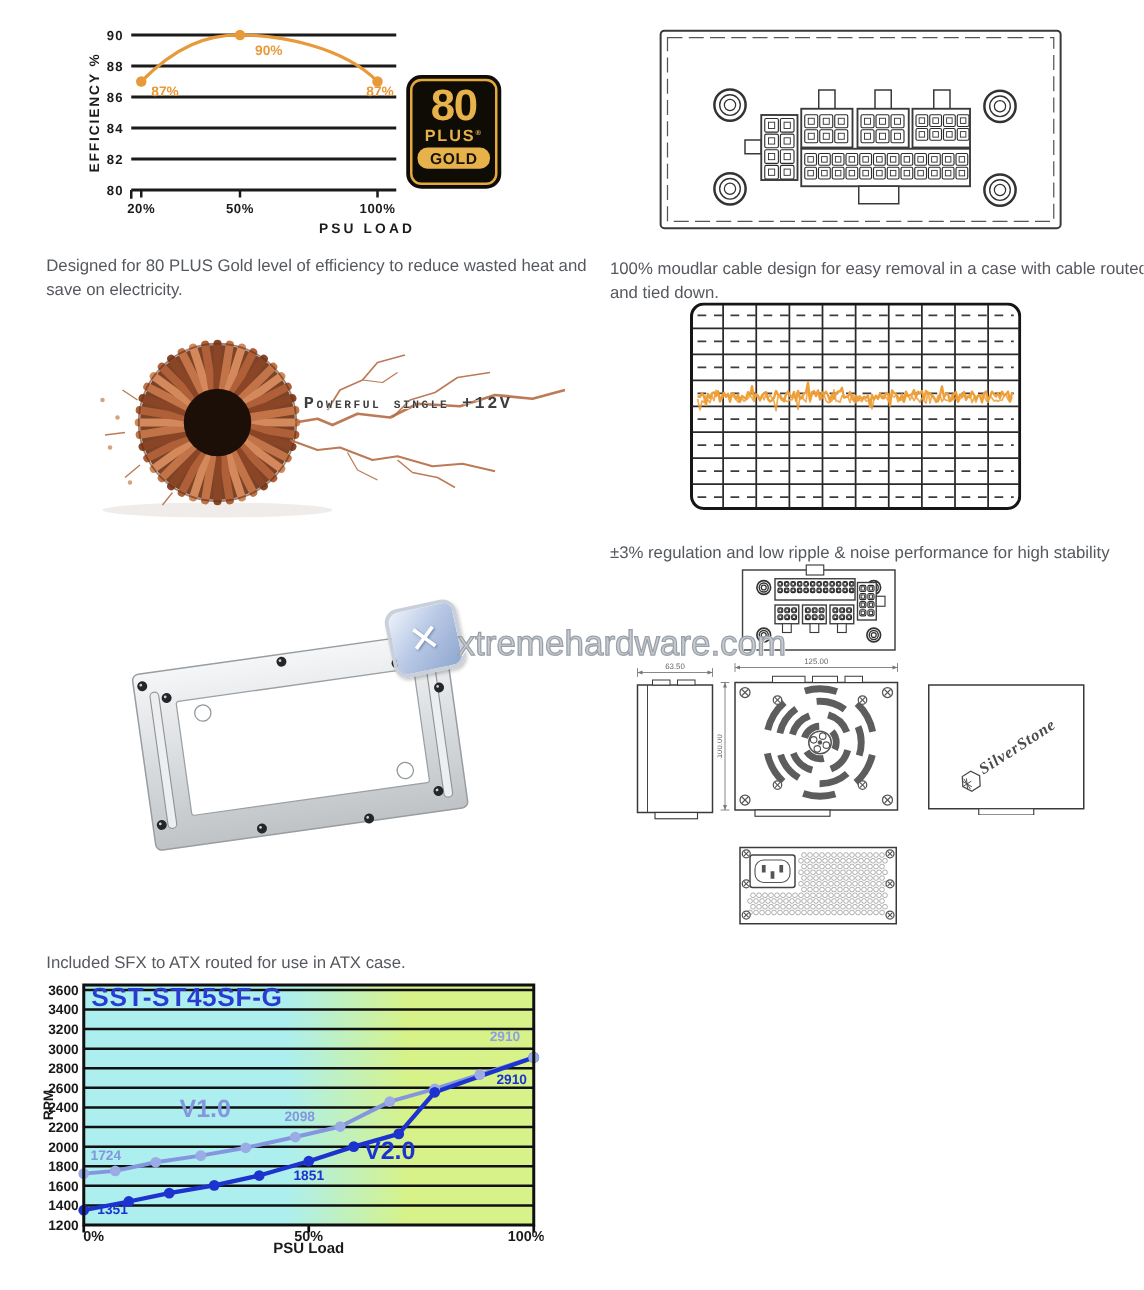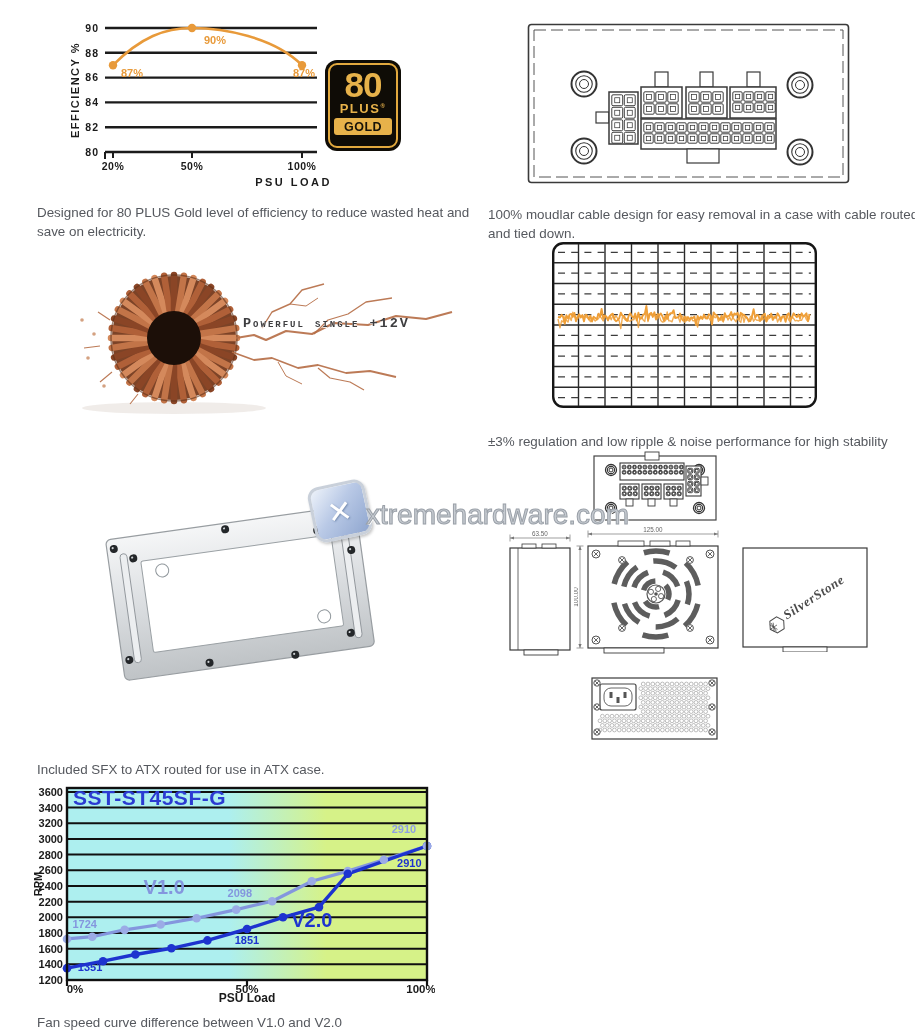--- a/index.html
+++ b/index.html
@@ -11,21 +11,21 @@
   .caption{position:absolute;margin:4px;font-size:13.4px;line-height:1.42;color:#55585e;}
   
   .badge{position:absolute;left:325px;top:60px;width:76px;height:91px;background:#0f0c06;
          border-radius:12px;padding:3px;box-sizing:border-box;}
   .badge-inner{width:100%;height:100%;border:2px solid #e2a93e;border-radius:9px;background:#0f0c06;
          display:flex;flex-direction:column;align-items:center;box-sizing:border-box;}
   .badge-num{font-size:35px;font-weight:bold;color:#e7b24a;line-height:1;margin-top:2px;letter-spacing:-1px;}
   .badge-plus{font-size:13px;font-weight:bold;color:#e7b24a;letter-spacing:1.5px;line-height:1;}
   .badge-reg{font-size:6px;vertical-align:super;}
   .badge-band{margin-top:3px;background:#e7b24a;color:#171309;font-size:12.5px;font-weight:bold;
-         padding:2px 10px 1px;border-radius:3px;letter-spacing:.5px;}
+         padding:2px 10px 1px;border-radius:8px;letter-spacing:.5px;}
   
   .rail-text{position:absolute;left:243px;top:316px;width:220px;z-index:3;
          font-variant:small-caps;font-weight:bold;font-size:13.5px;letter-spacing:2px;color:#3e3e40;
          text-shadow:0 1px 0 rgba(255,255,255,.85);font-family:Liberation Mono, monospace;}
   
   .wm-logo{position:absolute;left:311px;top:483px;width:52px;height:50px;z-index:6;
          transform:rotate(-12deg);border-radius:11px;
          background:linear-gradient(135deg,#eef3fa 0%,#b9c9e6 45%,#8fa6cf 100%);
          border:3px solid #c9d0da;box-shadow:1px 2px 3px rgba(0,0,0,.22);
          display:flex;align-items:center;justify-content:center;}
@@ -864,15 +864,14 @@
         <text x="278.8" y="146.4938775510204" text-anchor="middle" font-size="20" font-weight="bold" fill="#1d33cf">V2.0</text>
         <text x="39.4" y="146.8857142857143" text-anchor="start" font-size="11" font-weight="bold" fill="#8496de">1724</text>
         <text x="206.79999999999998" y="115.53877551020409" text-anchor="middle" font-size="11" font-weight="bold" fill="#8496de">2098</text>
         <text x="383.2" y="51.669387755102036" text-anchor="end" font-size="11" font-weight="bold" fill="#8ea0e2">2910</text>
         <text x="44.8" y="190.3795918367347" text-anchor="start" font-size="11" font-weight="bold" fill="#1d33cf">1351</text>
         <text x="214" y="163.34285714285716" text-anchor="middle" font-size="11" font-weight="bold" fill="#1d33cf">1851</text>
         <text x="388.6" y="86.15102040816325" text-anchor="end" font-size="11" font-weight="bold" fill="#1d33cf">2910</text>
       </svg>
   </div>
 
-  <p class="caption" style="left:33px;top:1009px;width:440px">Fan speed curve difference between V1.0 and V2.0</p>
 
 </div>
 
 </body></html>

